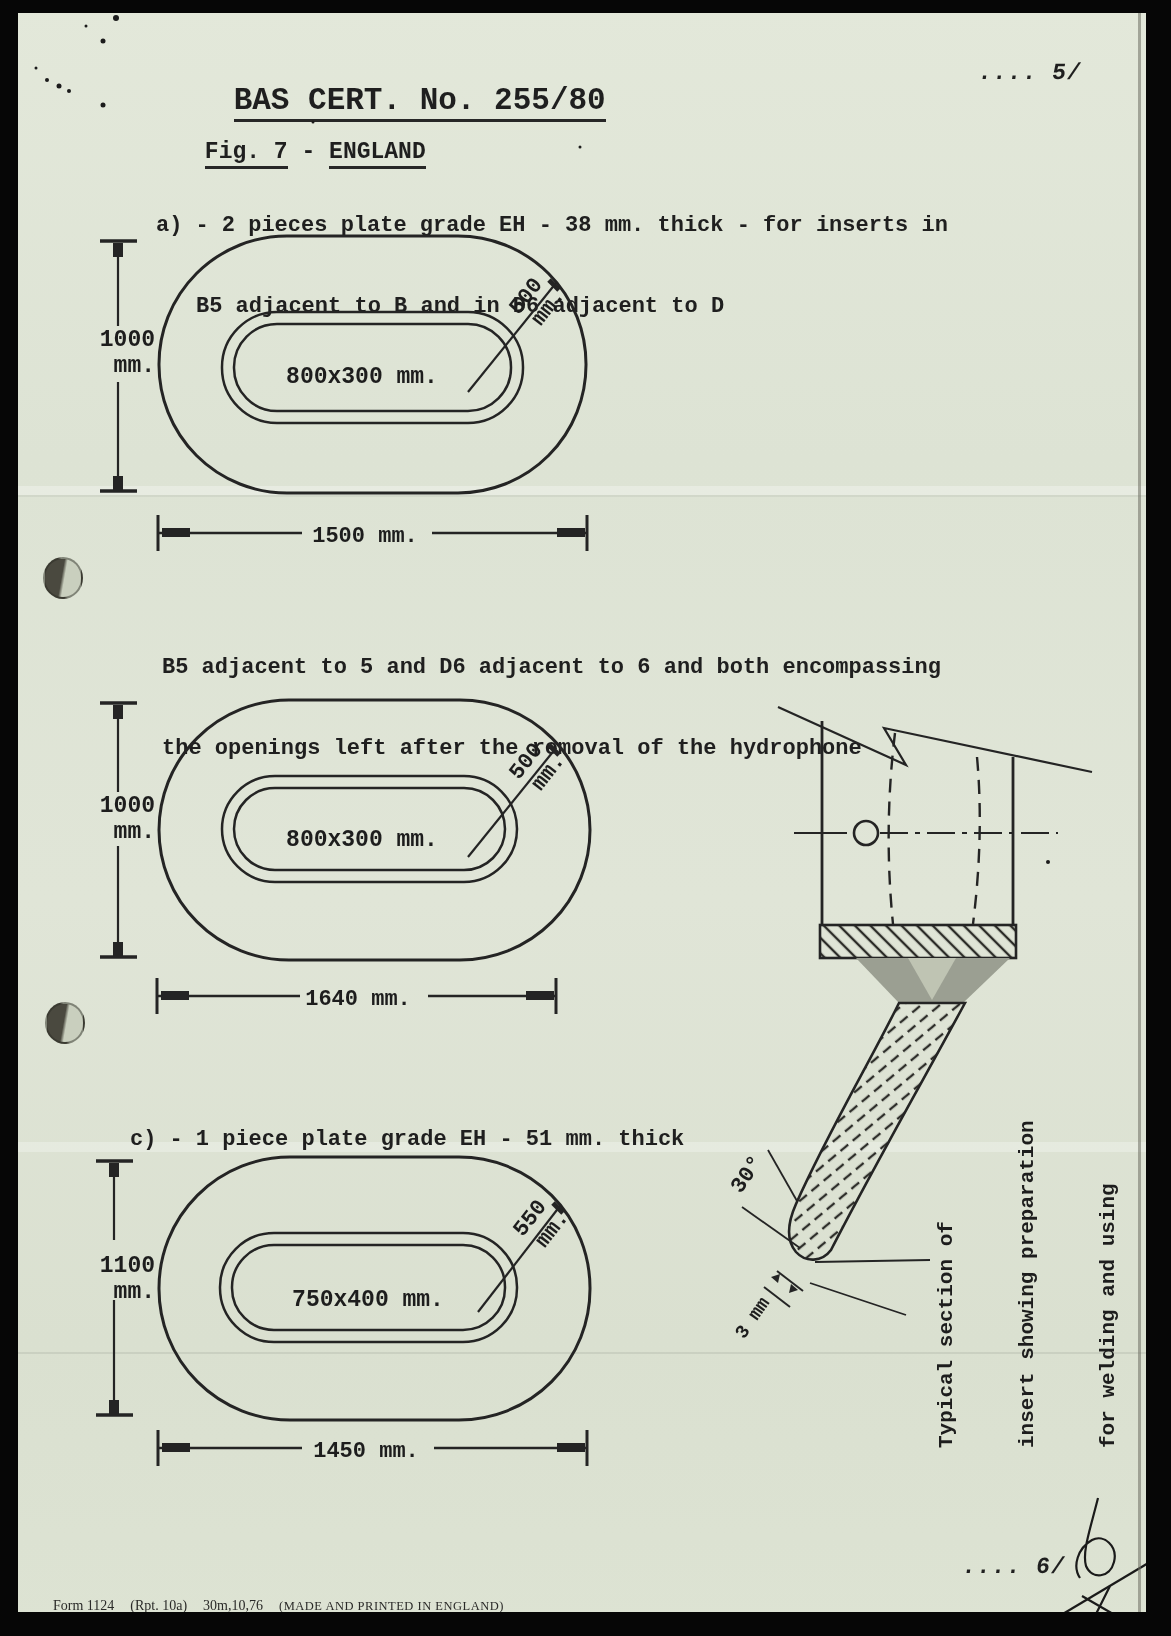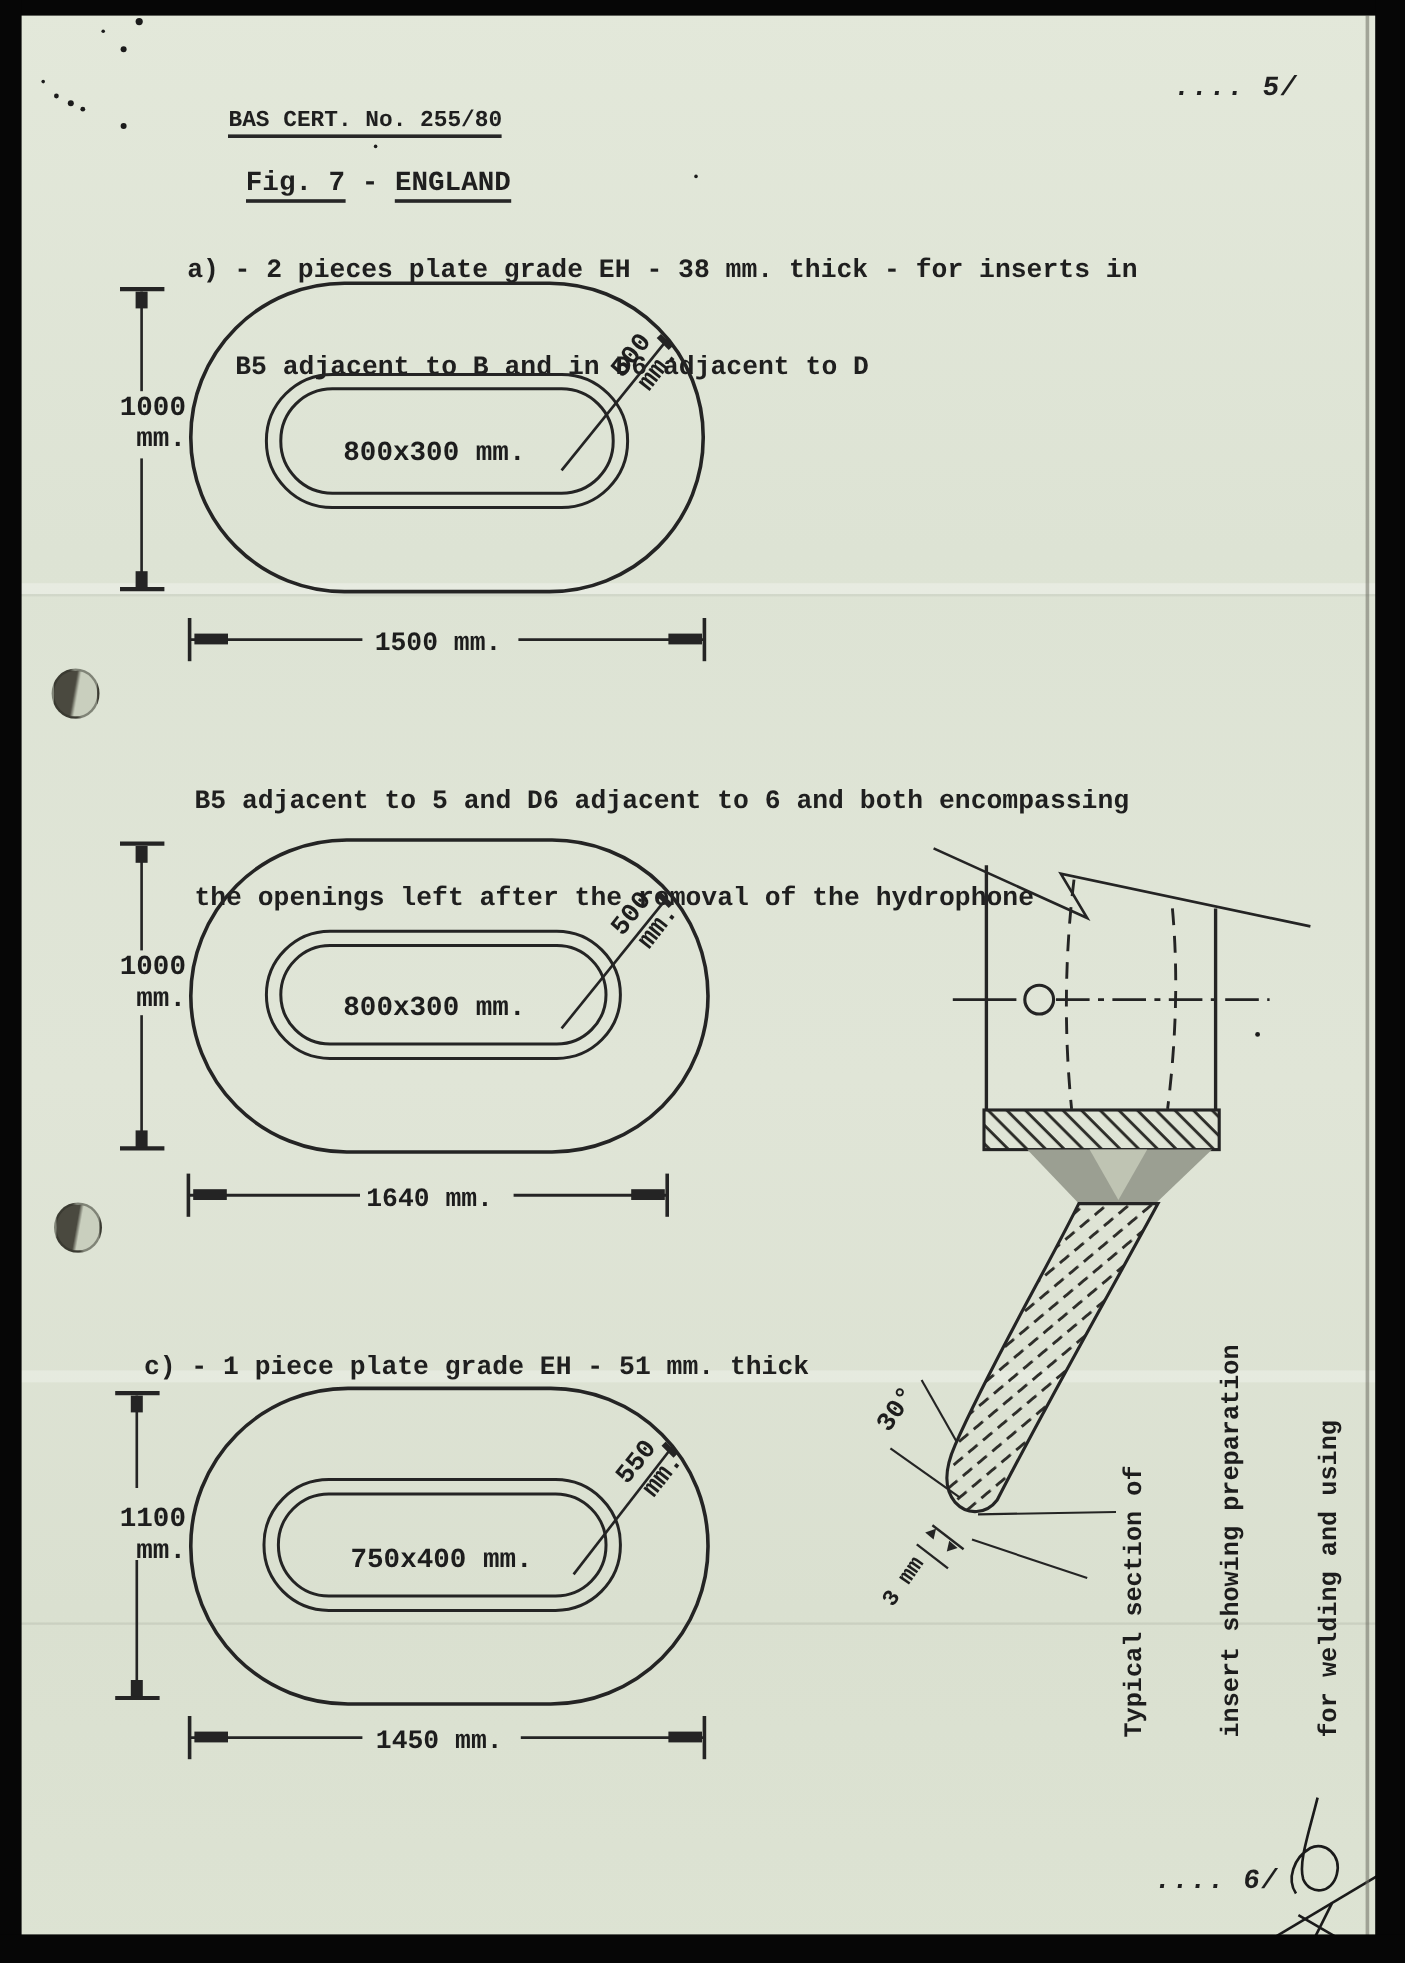--- a/index.html
+++ b/index.html
@@ -33,40 +33,40 @@
 <body>
 
 <div class="scan">
   <div class="paper">
 
     <div class="crease" style="top:486px;height:9px;background:rgba(255,255,255,.30);"></div>
     <div class="crease" style="top:495px;height:2px;background:rgba(0,0,0,.05);"></div>
     <div class="crease" style="top:1142px;height:10px;background:rgba(255,255,255,.28);"></div>
     <div class="crease" style="top:1352px;height:2px;background:rgba(0,0,0,.07);"></div>
 
-    <div class="typed" style="left:122px;top:60px;font-size:19px;">
+    <div class="typed" style="left:122px;top:60px;font-size:31px;">
       <span class="u">BAS CERT. No. 255/80</span>
     </div>
     <div class="typed pgref" style="left:978px;top:60px;font-size:23px;">.... 5/</div>
 
     <div class="typed" style="left:122px;top:112px;font-size:23px;">
       <span class="u">Fig. 7</span><span> </span><span>-</span><span> </span><span class="u">ENGLAND</span>
     </div>
 
     <div class="typed" style="left:122px;top:158px;margin-left:34px;">
       <div><span class="item-label">a)</span><span>- 2 pieces plate grade EH - 38 mm. thick - for inserts in</span></div>
       <div class="indent">B5 adjacent to B and in D6 adjacent to D</div>
     </div>
 
     <div class="typed" style="left:122px;top:600px;">
       <div class="indent">B5 adjacent to 5 and D6 adjacent to 6 and both encompassing</div>
       <div class="indent">the openings left after the removal of the hydrophone</div>
     </div>
 
-    <div class="typed" style="left:120px;top:1072px;">
+    <div class="typed" style="left:130px;top:1072px;">
       <div><span class="item-label">c)</span><span>- 1 piece plate grade EH - 51 mm. thick</span></div>
     </div>
 
     <svg class="art" width="1171" height="1636" viewBox="0 0 1171 1636">
       <defs>
         <pattern id="hatchSolid" width="11" height="11" patternUnits="userSpaceOnUse" patternTransform="rotate(-45)">
           <line x1="5" y1="0" x2="5" y2="11" stroke="#2b2b27" stroke-width="2.4"></line>
         </pattern>
         <pattern id="hatchDash" width="16" height="12" patternUnits="userSpaceOnUse" patternTransform="rotate(-40)">
           <line x1="0" y1="6" x2="16" y2="6" stroke="#2e2e2a" stroke-width="2.4" stroke-dasharray="10 6"></line>
@@ -237,20 +237,23 @@
       <div>Typical section of</div>
       <div>insert showing preparation</div>
       <div>for welding and using</div>
       
     </div>
 
     <div class="hole" style="left:43px;top:557px;"></div>
     <div class="hole" style="left:45px;top:1002px;"></div>
 
     <div class="typed pgref" style="left:962px;top:1554px;font-size:23px;">.... 6/</div>
+    <div class="footer">
+      <span class="sp">Form 1124</span><span class="sp">(Rpt. 10a)</span><span class="sp">30m,10,76</span><span class="caps">(MADE AND PRINTED IN ENGLAND)</span>
+    </div>
 
     <div class="edgeline"></div>
     <div class="edge" style="left:0;top:0;width:1171px;height:13px;"></div>
     <div class="edge" style="left:0;top:0;width:18px;height:1636px;"></div>
     <div class="edge" style="left:1146px;top:0;width:25px;height:1636px;"></div>
     <div class="edge" style="left:0;top:1612px;width:1171px;height:24px;"></div>
   </div>
 </div>
 
 </body></html>

